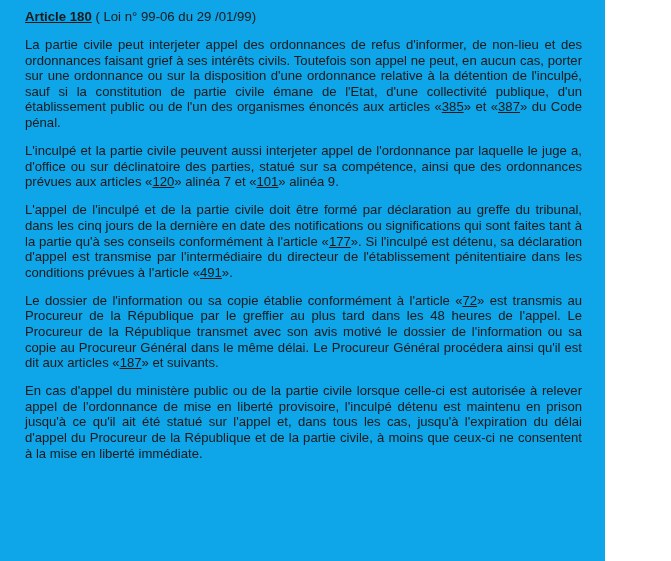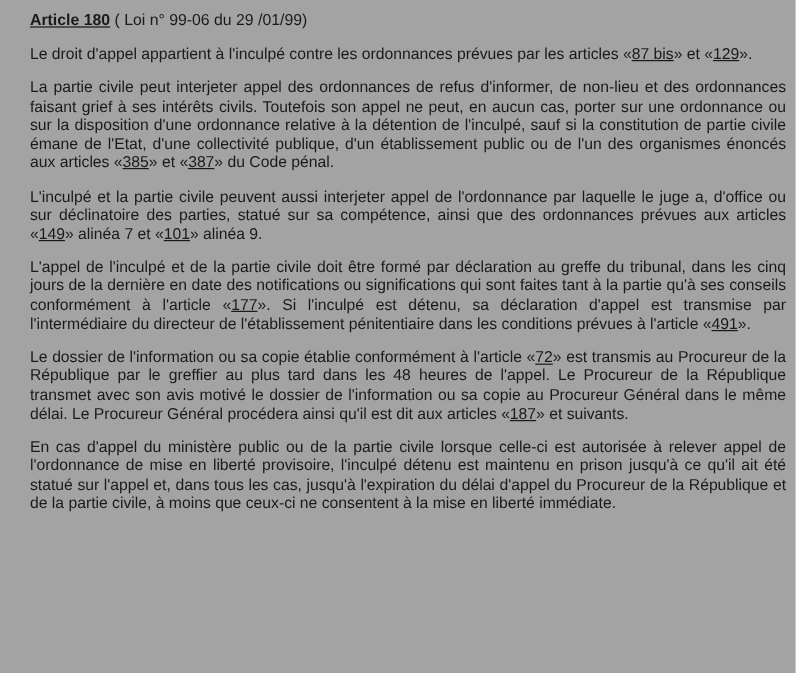--- a/index.html
+++ b/index.html
@@ -9,25 +9,25 @@
   }
   body {
     width: 671px;
     height: 561px;
     font-family: "Liberation Sans", sans-serif;
     color: #1a1a1a;
     overflow: hidden;
   }
   #page {
     position: relative;
-    width: 663px;
+    width: 605px;
     height: 561px;
-    background: #a3a3a3;
+    background: #0ea5e9;
     box-sizing: border-box;
-    padding: 9px 8px 0 25px;
+    padding: 9px 23px 0 25px;
   }
   .heading {
     font-size: 13.2px;
     line-height: 16px;
     margin: 0 0 12px 0;
     white-space: nowrap;
   }
   .heading .art-title {
     font-weight: bold;
     text-decoration: underline;
@@ -55,21 +55,20 @@
 </head>
 <body>
 
 <div id="page">
 
   <div class="heading">
     <span class="art-title">Article 180</span><span> </span><span class="law-ref">( Loi n° 99-06 du 29 /01/99)</span>
   </div>
 
   <div id="body-text">
-      <p class="para"><span>Le droit d'appel appartient à l'inculpé contre les ordonnances prévues par les articles «</span><span class="ref">87 bis</span><span>» et «</span><span class="ref">129</span><span>».</span></p>
       <p class="para"><span>La partie civile peut interjeter appel des ordonnances de refus d'informer, de non-lieu et des ordonnances faisant grief à ses intérêts civils. Toutefois son appel ne peut, en aucun cas, porter sur une ordonnance ou sur la disposition d'une ordonnance relative à la détention de l'inculpé, sauf si la constitution de partie civile émane de l'Etat, d'une collectivité publique, d'un établissement public ou de l'un des organismes énoncés aux articles «</span><span class="ref">385</span><span>» et «</span><span class="ref">387</span><span>» du Code pénal.</span></p>
-      <p class="para"><span>L'inculpé et la partie civile peuvent aussi interjeter appel de l'ordonnance par laquelle le juge a, d'office ou sur déclinatoire des parties, statué sur sa compétence, ainsi que des ordonnances prévues aux articles «</span><span class="ref">149</span><span>» alinéa 7 et «</span><span class="ref">101</span><span>» alinéa 9.</span></p>
+      <p class="para"><span>L'inculpé et la partie civile peuvent aussi interjeter appel de l'ordonnance par laquelle le juge a, d'office ou sur déclinatoire des parties, statué sur sa compétence, ainsi que des ordonnances prévues aux articles «</span><span class="ref">120</span><span>» alinéa 7 et «</span><span class="ref">101</span><span>» alinéa 9.</span></p>
       <p class="para"><span>L'appel de l'inculpé et de la partie civile doit être formé par déclaration au greffe du tribunal, dans les cinq jours de la dernière en date des notifications ou significations qui sont faites tant à la partie qu'à ses conseils conformément à l'article «</span><span class="ref">177</span><span>». Si l'inculpé est détenu, sa déclaration d'appel est transmise par l'intermédiaire du directeur de l'établissement pénitentiaire dans les conditions prévues à l'article «</span><span class="ref">491</span><span>».</span></p>
       <p class="para"><span>Le dossier de l'information ou sa copie établie conformément à l'article «</span><span class="ref">72</span><span>» est transmis au Procureur de la République par le greffier au plus tard dans les 48 heures de l'appel. Le Procureur de la République transmet avec son avis motivé le dossier de l'information ou sa copie au Procureur Général dans le même délai. Le Procureur Général procédera ainsi qu'il est dit aux articles «</span><span class="ref">187</span><span>» et suivants.</span></p>
       <p class="para"><span>En cas d'appel du ministère public ou de la partie civile lorsque celle-ci est autorisée à relever appel de l'ordonnance de mise en liberté provisoire, l'inculpé détenu est maintenu en prison jusqu'à ce qu'il ait été statué sur l'appel et, dans tous les cas, jusqu'à l'expiration du délai d'appel du Procureur de la République et de la partie civile, à moins que ceux-ci ne consentent à la mise en liberté immédiate.</span></p>
     </div>
 
 </div>
 
 </body></html>

